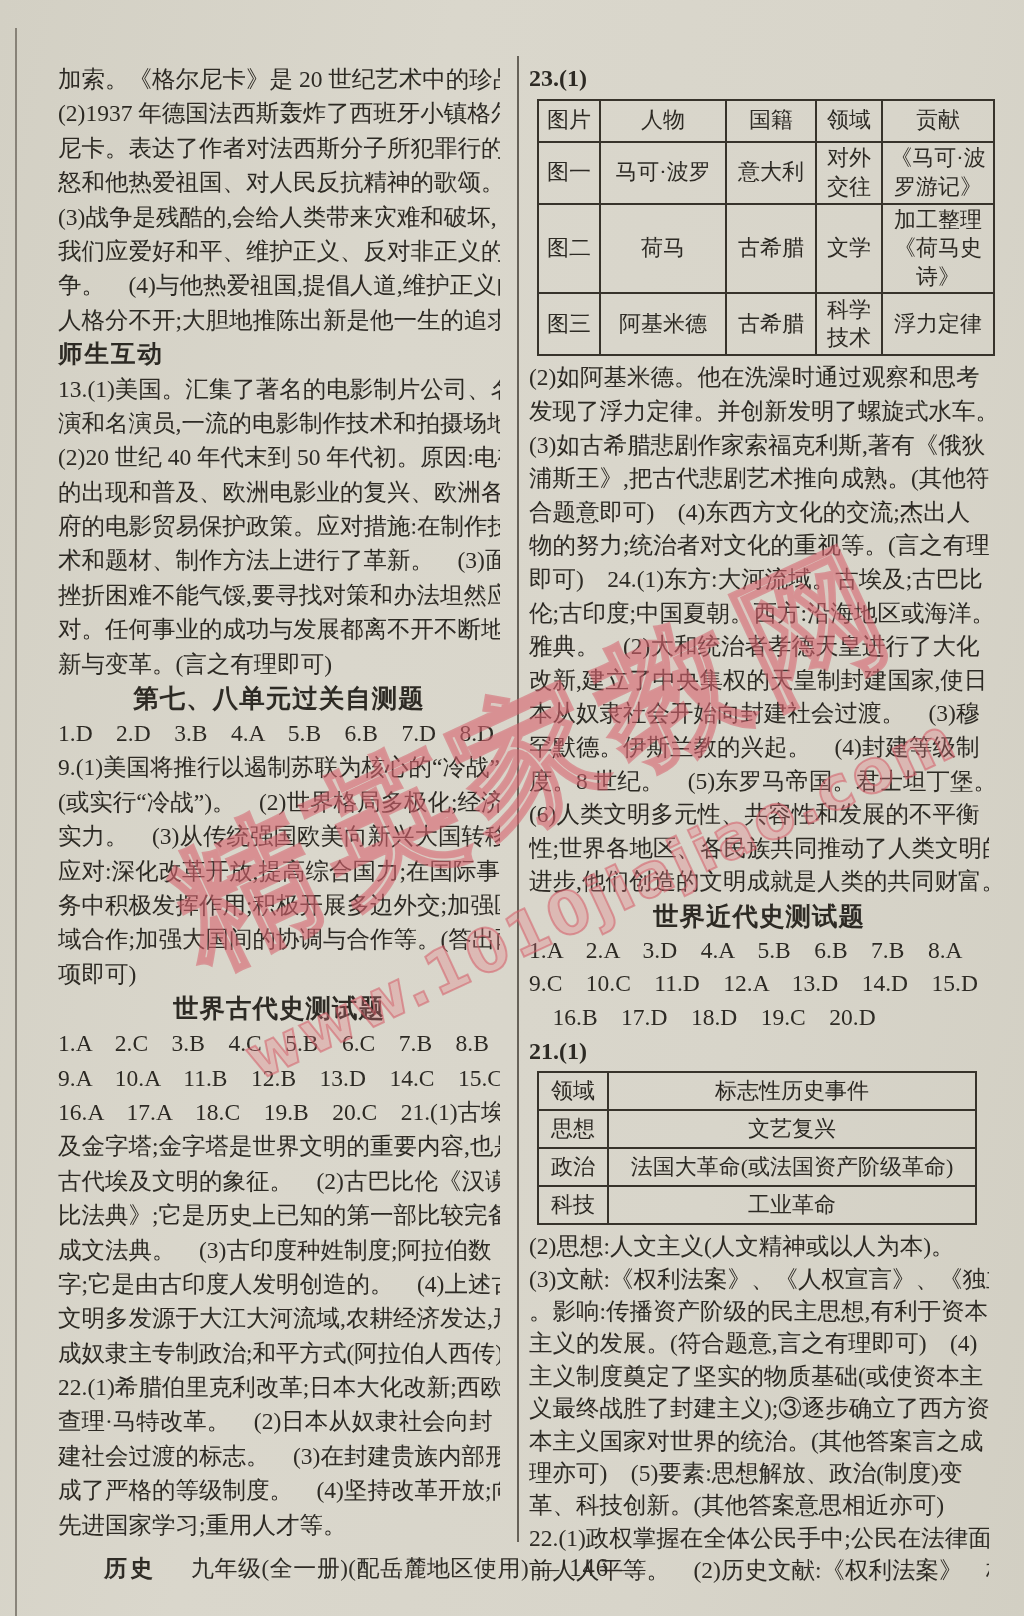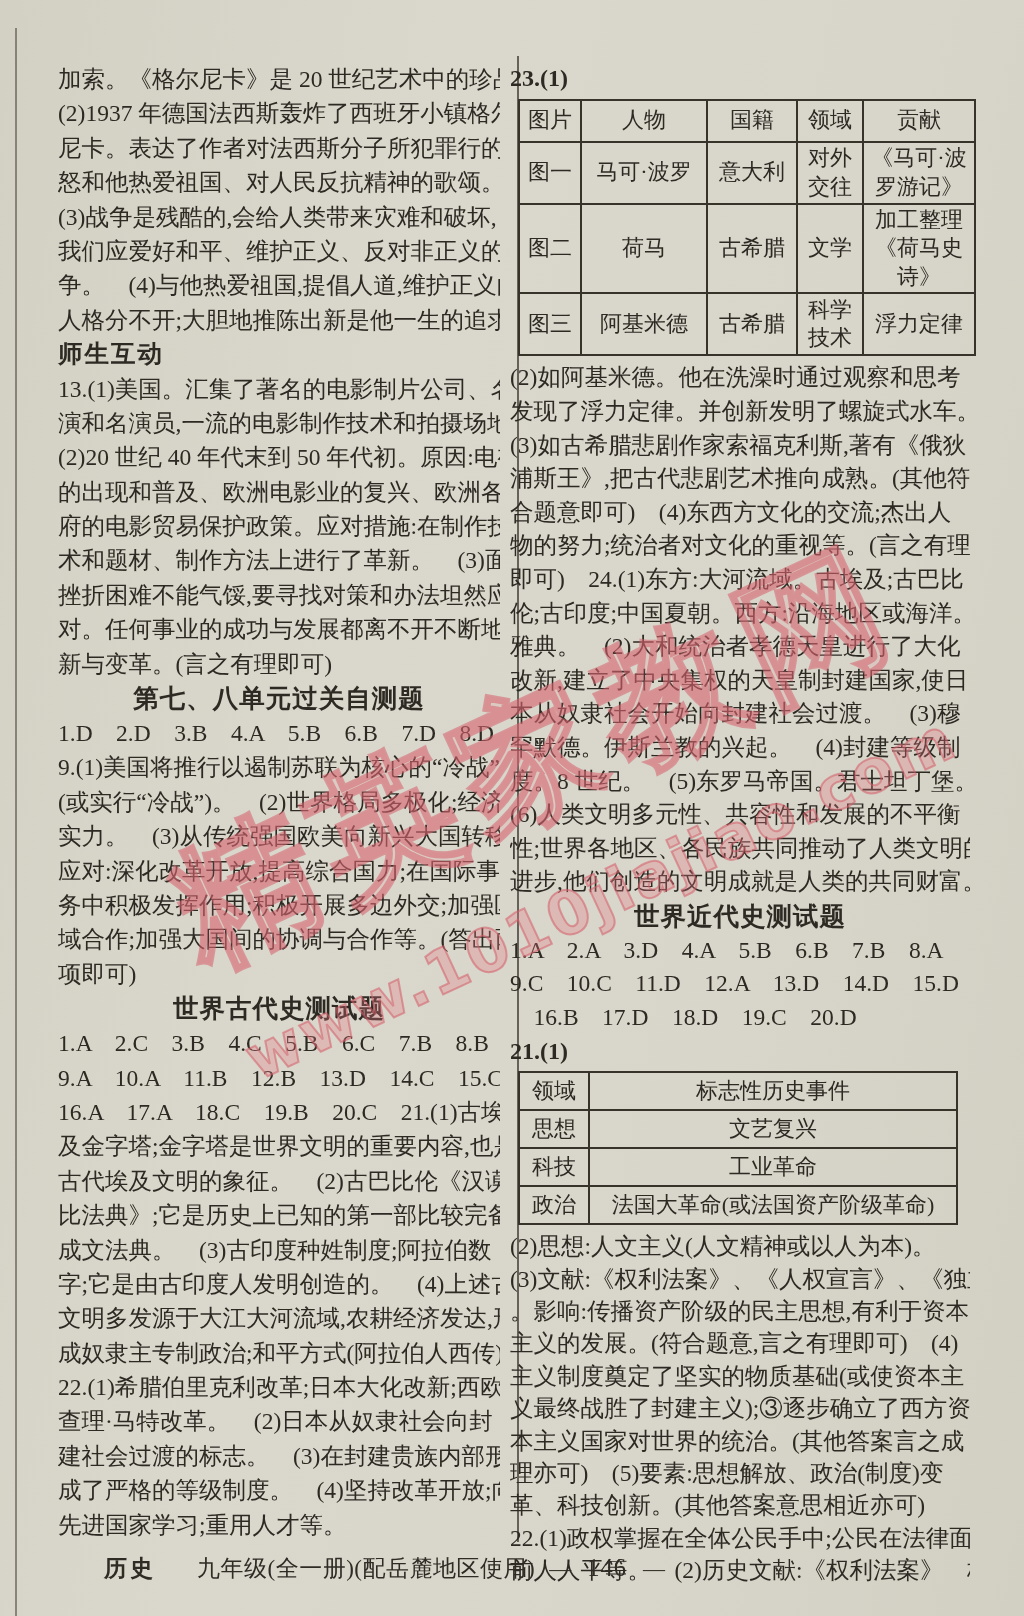--- a/index.html
+++ b/index.html
@@ -7,21 +7,21 @@
     position:relative;width:1024px;height:1616px;overflow:hidden;
     background:linear-gradient(100deg,#d3d0c4 0%,#dad7cc 35%,#d8d5ca 70%,#d2cfc3 100%);
     font-family:"Liberation Serif","DejaVu Serif",serif;
     color:#2d2a24;
   }
   .edge-line{position:absolute;left:15px;top:28px;width:2px;height:1588px;background:rgba(72,66,56,.55);}
   .col-divider{position:absolute;left:517px;top:56px;width:2px;height:1486px;background:rgba(58,53,44,.72);}
 
   .col{position:absolute;top:62px;}
   .col-left{left:58px;width:442px;}
-  .col-right{left:510px;width:460px;}
+  .col-right{left:529px;width:460px;}
 
   .line{white-space:nowrap;overflow:hidden;font-size:23.5px;}
   .col-left .line{height:34.4px;line-height:34.4px;}
   .col-right .line{height:33.6px;line-height:33.6px;}
   .col-right .tight .line{height:32.4px;line-height:32.4px;}
 
   .subhead{font-weight:bold;font-size:24.5px;height:34.4px;line-height:34.4px;letter-spacing:2px;}
   .sec-title{font-weight:bold;font-size:25.5px;text-align:center;height:35px;line-height:35px;letter-spacing:1px;}
   .qlabel{font-weight:bold;font-size:24px;height:33.6px;line-height:33.6px;}
 
@@ -30,21 +30,21 @@
     border:2px solid #37332b;text-align:center;vertical-align:middle;
     font-size:22px;line-height:1.3;font-weight:normal;padding:1px 2px;
     word-break:break-all;color:#2d2a24;
   }
   .t1 th{height:38px;}
   .t1 tbody tr{height:62px;}
   .t1 .c0{width:56px;} .t1 .c1{width:120px;} .t1 .c2{width:84px;margin-top:44px;} .t1 .c3{width:60px;} .t1 .c4{width:106px;text-align:center;}
   .t2 tr{height:38px;}
   .t2 .c0{width:64px;} .t2 .c1{width:362px;}
 
-  .footer{position:absolute;left:104px;top:1553px;display:flex;align-items:baseline;gap:14px;font-size:23px;color:#2f2c26;}
+  .footer{position:absolute;left:104px;top:1553px;display:flex;align-items:baseline;gap:8px;font-size:23px;color:#2f2c26;}
   .footer .subject{font-weight:bold;letter-spacing:3px;}
   .footer .edition{letter-spacing:.5px;margin-left:27px;}
   .footer .dash{font-size:22px;}
   .footer .pagenum{font-size:24.5px;letter-spacing:1px;margin:0 2px;}
 
   .watermark{
     position:absolute;left:555px;top:800px;width:1200px;
     transform:translate(-50%,-50%) rotate(-25deg);
     text-align:center;pointer-events:none;z-index:6;
   }
@@ -190,26 +190,26 @@
             <th class="c0">领域</th>
             <th class="c1">标志性历史事件</th>
           </tr>
         </thead>
         <tbody>
           <tr>
             <td class="c0">思想</td>
             <td class="c1">文艺复兴</td>
           </tr>
           <tr>
+            <td class="c0">政治</td>
+            <td class="c1">法国大革命(或法国资产阶级革命)</td>
+          </tr>
+          <tr>
             <td class="c0">科技</td>
             <td class="c1">工业革命</td>
-          </tr>
-          <tr>
-            <td class="c0">政治</td>
-            <td class="c1">法国大革命(或法国资产阶级革命)</td>
           </tr>
         </tbody>
       </table>
     <div class="tight">
         <div class="line">(2)思想:人文主义(人文精神或以人为本)。</div>
         <div class="line">(3)文献:《权利法案》、《人权宣言》、《独立宣言》</div>
         <div class="line">。影响:传播资产阶级的民主思想,有利于资本</div>
         <div class="line">主义的发展。(符合题意,言之有理即可)　(4)</div>
         <div class="line">主义制度奠定了坚实的物质基础(或使资本主</div>
         <div class="line">义最终战胜了封建主义);③逐步确立了西方资</div>

